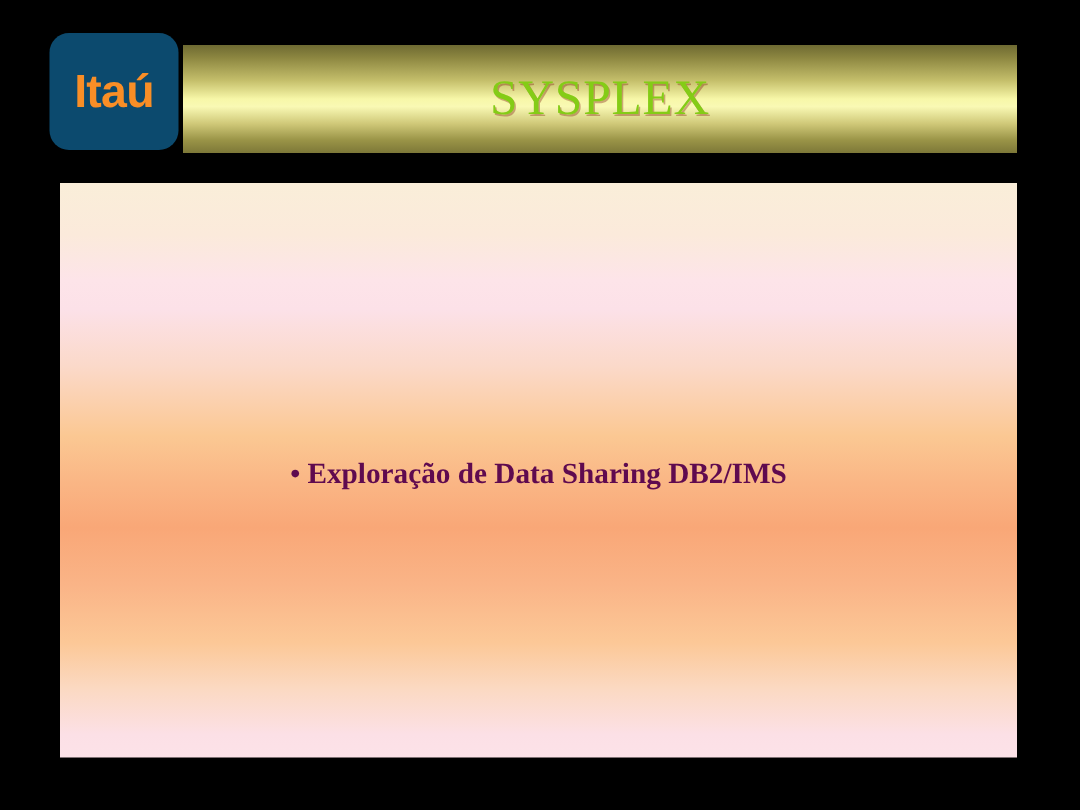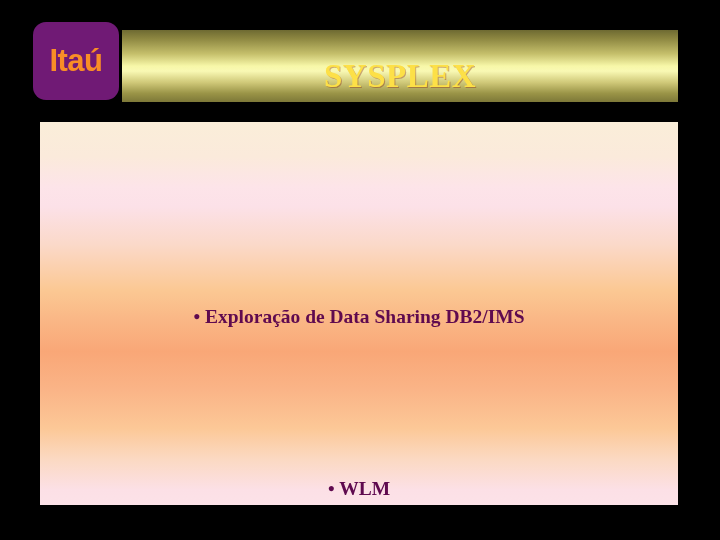--- a/index.html
+++ b/index.html
@@ -40,40 +40,40 @@
         #cfc878 73%,
         #9a9447 88%,
         #7d7838 100%);
   }
 
   #title-text {
     position: absolute;
     left: 122px;
     top: 30px;
     width: 556px;
-    height: 92px;
+    height: 72px;
     display: flex;
     align-items: center;
     justify-content: center;
-    color: #fde047;
+    color: #84cc16;
     font-size: 33px;
-    font-weight: bold;
+    font-weight: normal;
     letter-spacing: 0.5px;
     text-shadow: 1px 1px 0 rgba(120,20,10,0.35);
     line-height: 1;
   }
 
   
   #logo-box {
     position: absolute;
     left: 33px;
     top: 22px;
     width: 86px;
     height: 78px;
-    background: #701a75;
+    background: #0c4a6e;
     border-radius: 13px;
     display: flex;
     align-items: center;
     justify-content: center;
   }
   #logo-text {
     color: #f98e26;
     font-family: "Liberation Sans", "DejaVu Sans", sans-serif;
     font-size: 31px;
     font-weight: bold;
@@ -157,21 +157,17 @@
   <div id="content-panel">
     <ul id="bullet-list">
 
       <li class="bullet-row" id="row-0">
         <span class="dot">•</span>
         <span class="txt">Exploração de Data Sharing DB2/IMS</span>
       </li>
 
 
 
-      <li class="bullet-row" id="row-3">
-        <span class="dot">•</span>
-        <span class="txt">WLM</span>
-      </li>
 
     </ul>
   </div>
 
 </div>
 
 </body></html>

